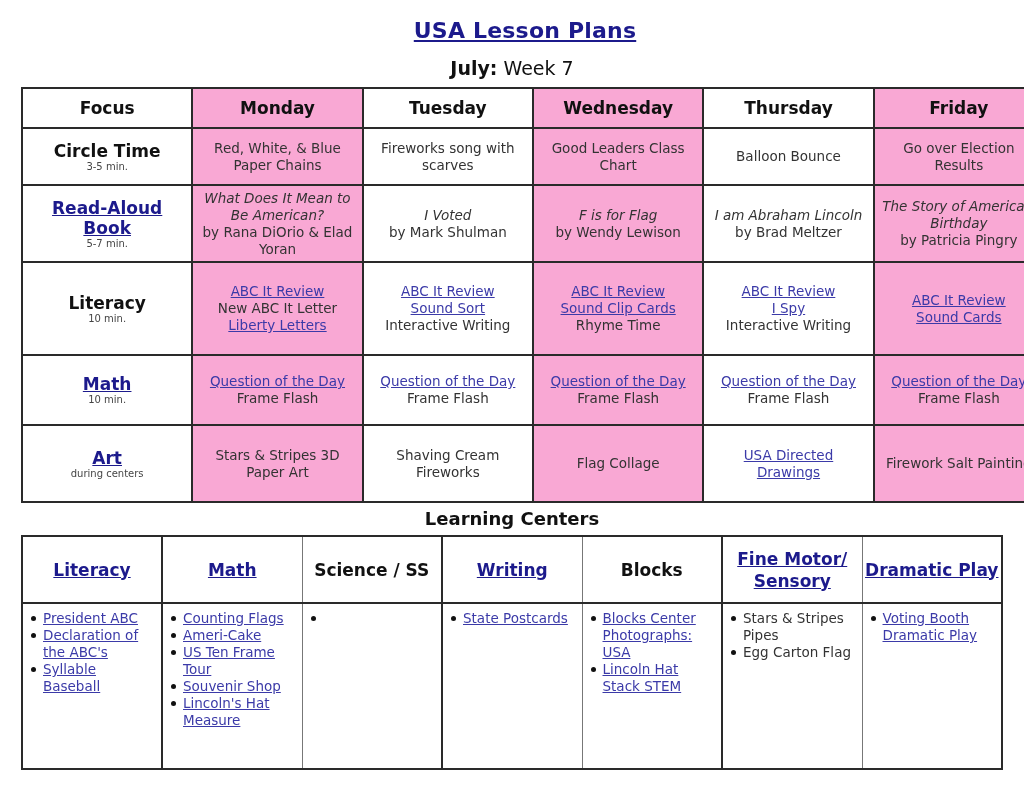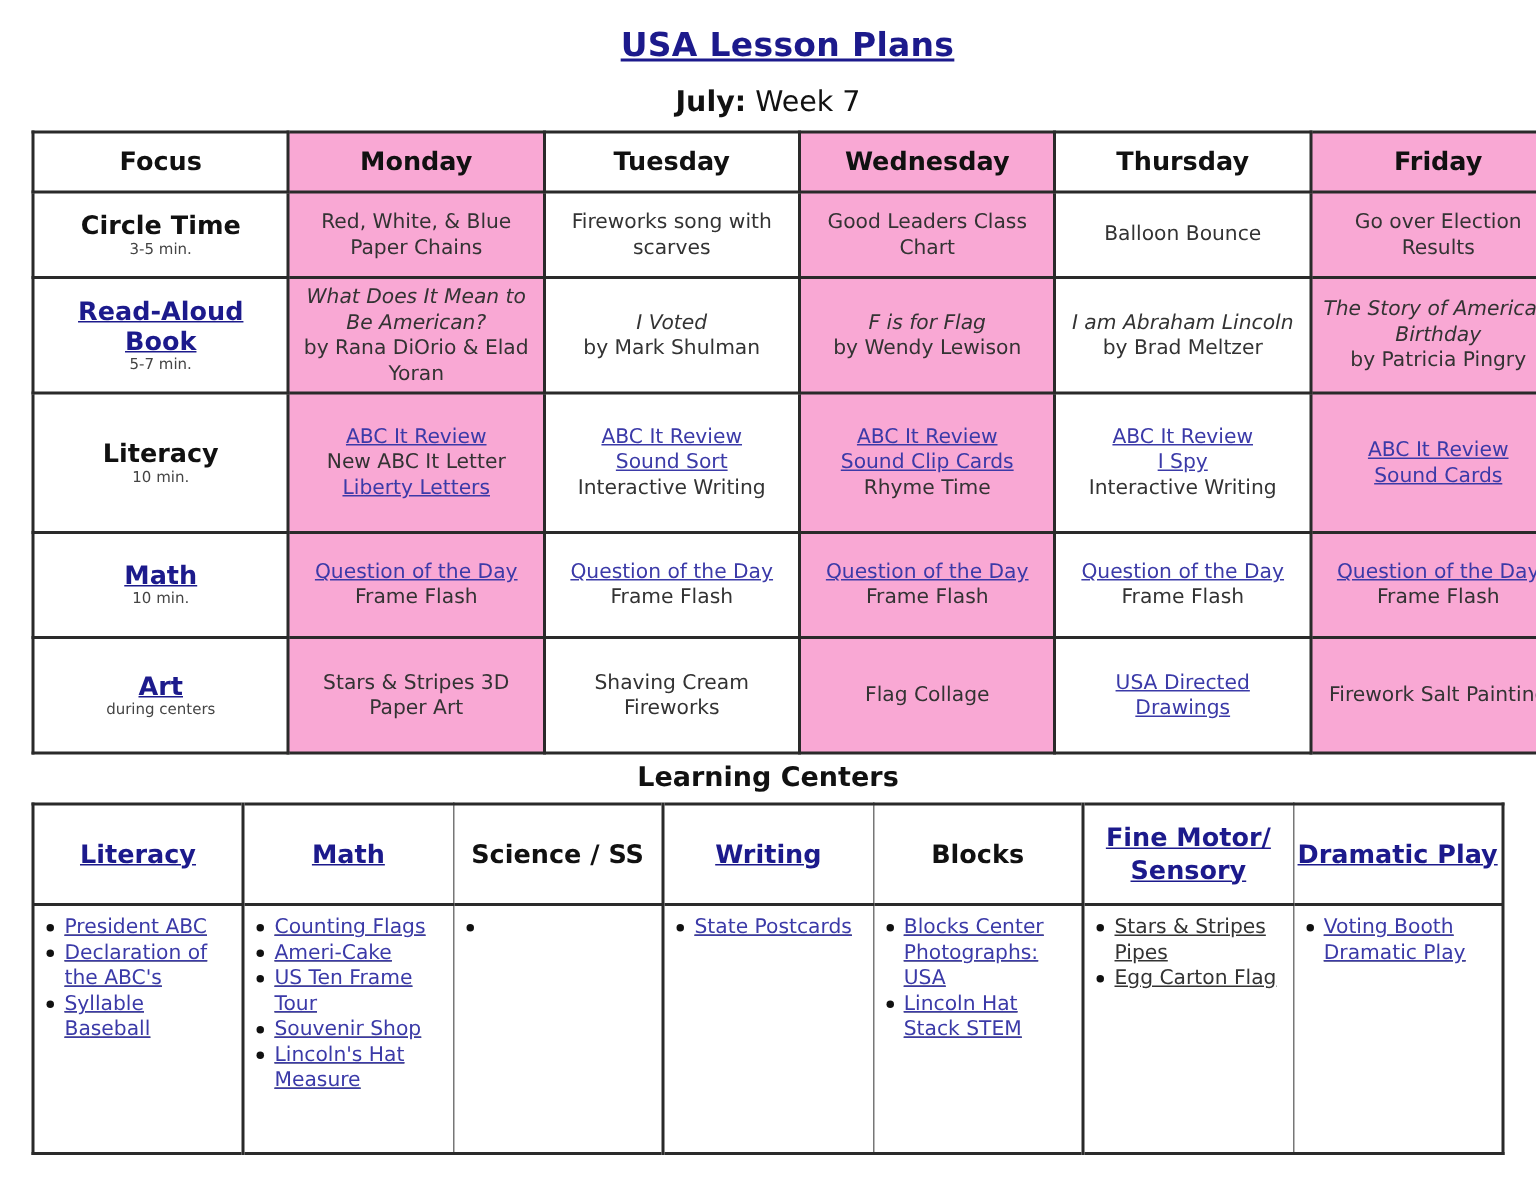--- a/index.html
+++ b/index.html
@@ -52,21 +52,21 @@
     position: absolute; left: 21px; top: 535px; width: 982px; height: 235px;
     border-collapse: collapse; table-layout: fixed; border: 2px solid #2a2a2a;
   }
   table.centers th {
     height: 67px; border: 1px solid #777; border-bottom: 2px solid #2a2a2a;
     font-size: 17px; font-weight: bold; color: #111; text-align: center; vertical-align: middle;
     line-height: 22px;
   }
   table.centers td {
     border: 1px solid #777; vertical-align: top; padding: 6px 5px 0 8px;
-    font-size: 13.5px; line-height: 17px; color: #333; text-decoration: underline;
+    font-size: 13.5px; line-height: 17px; color: #333;
   }
   table.centers th.dark-l, table.centers td.dark-l { border-left: 2px solid #2a2a2a; }
   ul.clist { list-style: none; }
   ul.clist li { position: relative; padding-left: 12px; }
   ul.clist li::before {
     content: ""; position: absolute; left: 0; top: 6px; width: 5px; height: 5px;
     border-radius: 50%; background: #111;
   }
 </style>
 </head>

